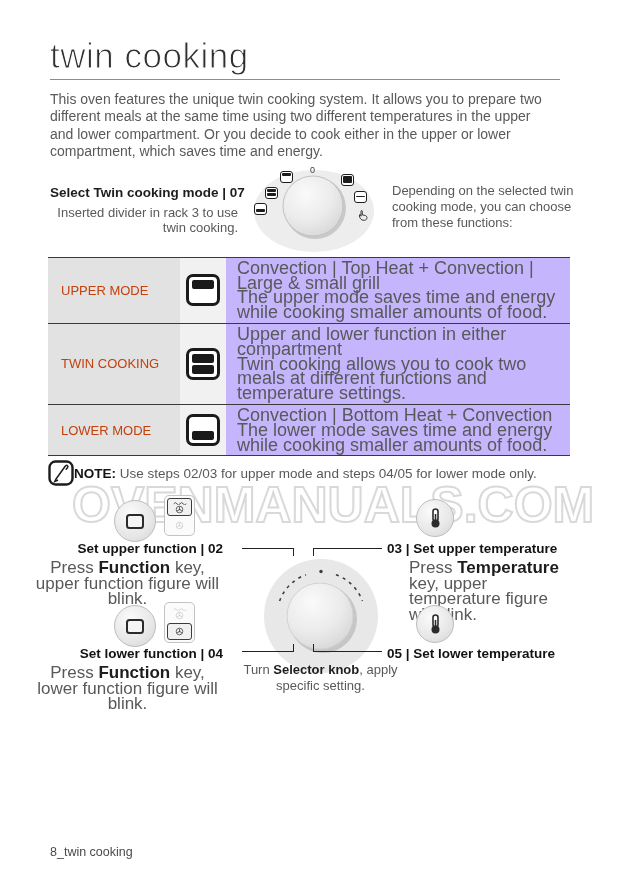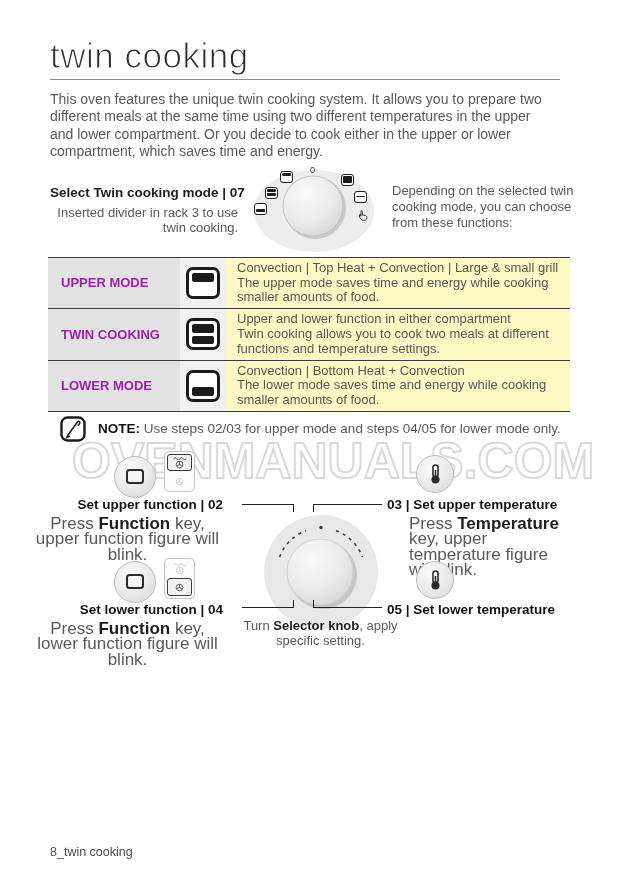--- a/index.html
+++ b/index.html
@@ -31,30 +31,30 @@
   .mi b { background:#1d1d1f; }
   .mi.split i:first-child { border-bottom:1.4px solid #1d1d1f; }
   .hand { position:absolute; }
   .s1right { width:182px; margin-left:14px; padding-top:4px; font-size:13px; line-height:16px; color:#58595b; }
 
   
   table.modes { border-collapse:collapse; margin:4px 0 0 48px; width:522px; }
   table.modes tr { border-top:1px solid #3a3a3c; }
   table.modes tr:last-child { border-bottom:1px solid #3a3a3c; }
   table.modes td { vertical-align:middle; height:49px; }
-  td.mlabel { width:132px; background:#e2e2e3; font-size:13px; font-weight:bold; color:#a21caf; padding-left:13px; }
+  td.mlabel { width:132px; background:#e2e2e3; font-size:13px; font-weight:normal; color:#c2410c; padding-left:13px; }
   td.micon  { width:46px;  background:#f1f1f2; text-align:center; }
-  td.mdesc  { background:#fef9c3; padding:3px 6px 3px 11px; font-size:13px; line-height:14.8px; color:#58595b; }
+  td.mdesc  { background:#c4b5fd; padding:3px 6px 3px 11px; font-size:18px; line-height:14.8px; color:#58595b; }
   .bmi { width:34px; height:32px; border:3px solid #1a1a1a; border-radius:7px; background:#fff;
          display:inline-flex; flex-direction:column; gap:2.5px; padding:3px; }
   .bmi b, .bmi i { display:block; flex:1; border-radius:2px; }
   .bmi b { background:#1a1a1a; }
 
   
-  .noterow { display:flex; align-items:center; gap:12px; margin:4px 0 0 60px; height:26px; }
+  .noterow { display:flex; align-items:center; margin:4px 0 0 48px; height:26px; }
   .notetext { font-size:13.5px; color:#58595b; }
   .notetext b { color:#141416; }
 
   
   .diagram { position:relative; height:240px; margin-top:2px; }
   .watermark {
     position:absolute; left:72px; top:-12px; z-index:0; white-space:nowrap;
     font-size:50px; font-weight:bold; letter-spacing:0; color:#ffffff;
     -webkit-text-stroke:2px #d9d9da;
   }

